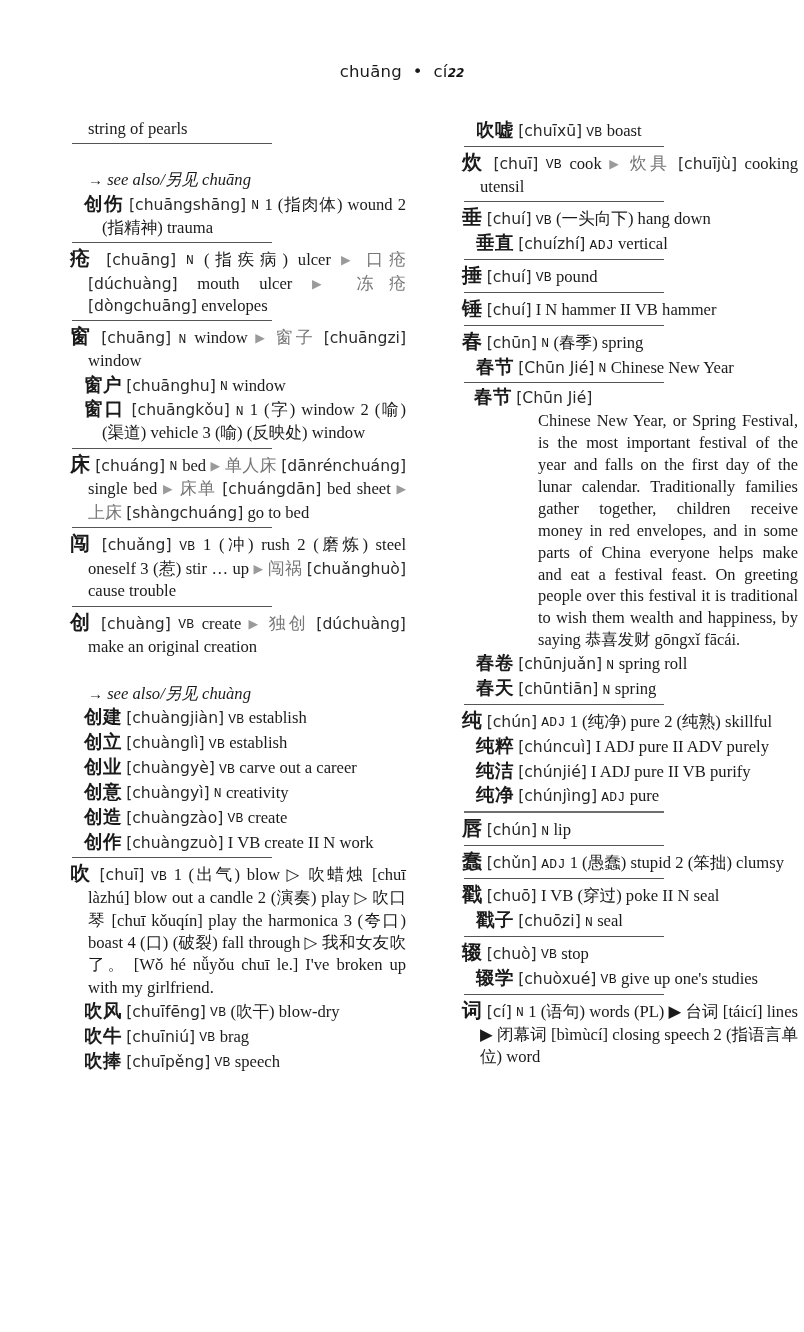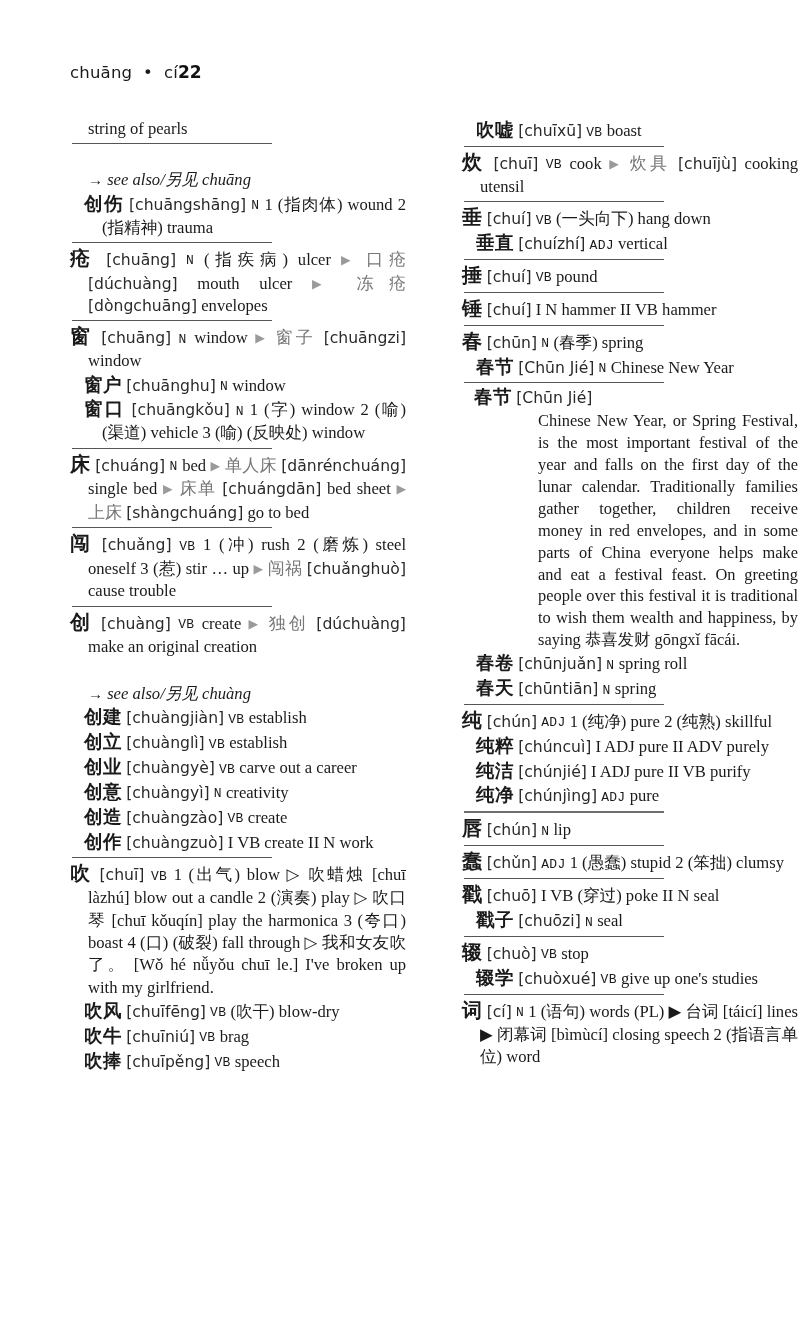--- a/index.html
+++ b/index.html
@@ -23,34 +23,35 @@
 
   
   .header {
     position: absolute;
     top: 62px;
     left: 70px;
     right: 70px;
     height: 34px;
     display: flex;
     align-items: baseline;
-    justify-content: flex-start;
+    justify-content: center;
   }
   .header-guide {
     font-family: "DejaVu Sans", "Liberation Sans", sans-serif;
     font-size: 16.5px;
     letter-spacing: 0.2px;
     color: #1a1a1a;
     white-space: pre;
   }
   .header-page {
     font-family: "DejaVu Sans", "Liberation Sans", sans-serif;
-    font-size: 17px;
+    font-size: 12px;
     font-weight: bold;
     color: #111111;
+    font-style: italic;
   }
 
   
   .columns {
     position: absolute;
     top: 118px;
     left: 70px;
     right: 62px;
     bottom: 40px;
     display: flex;

